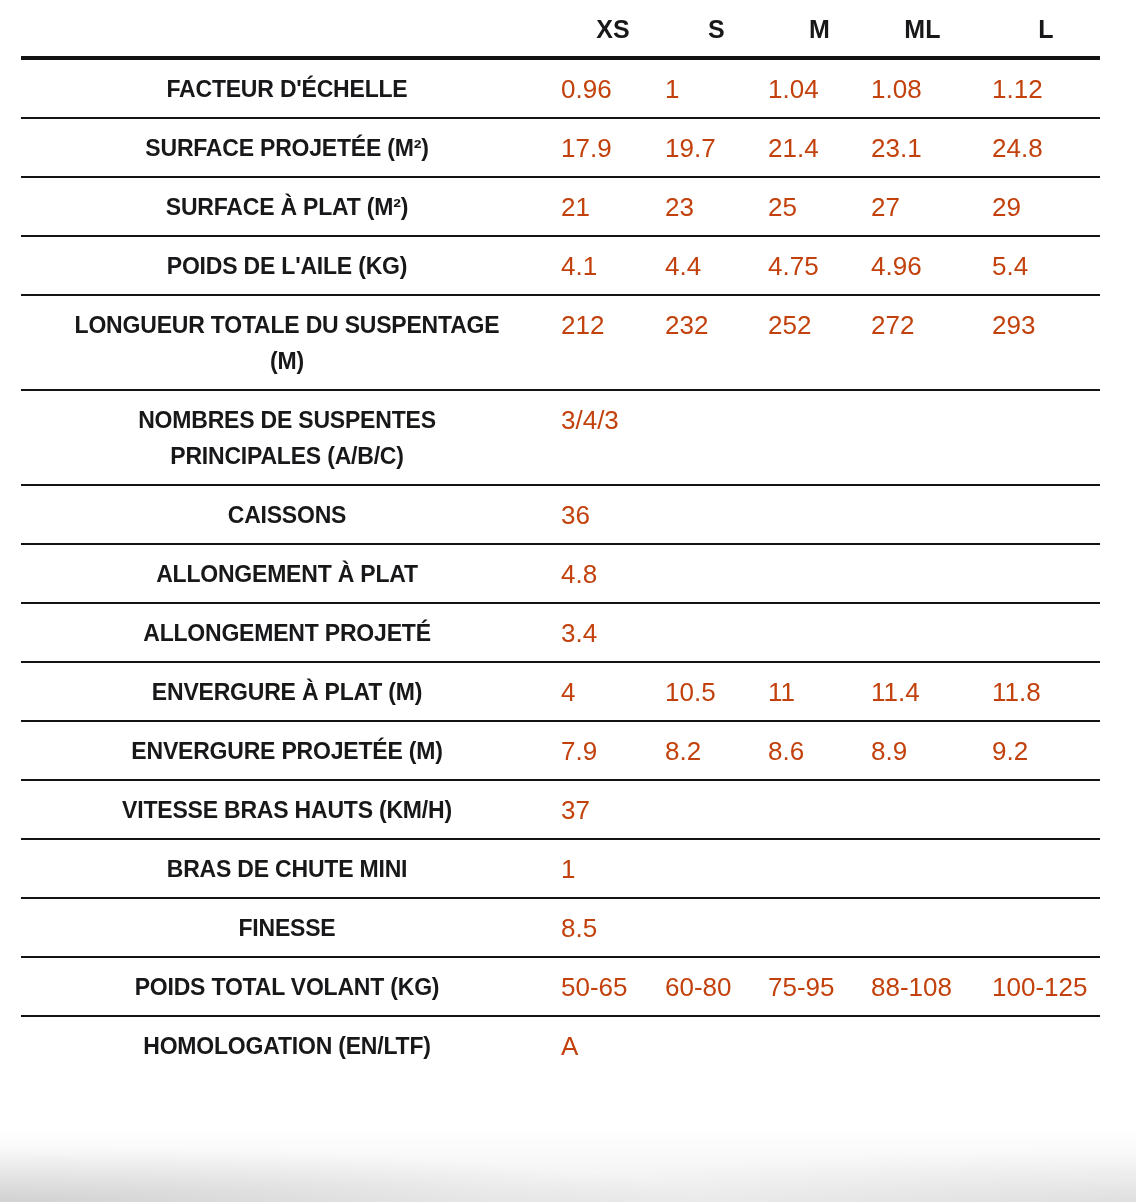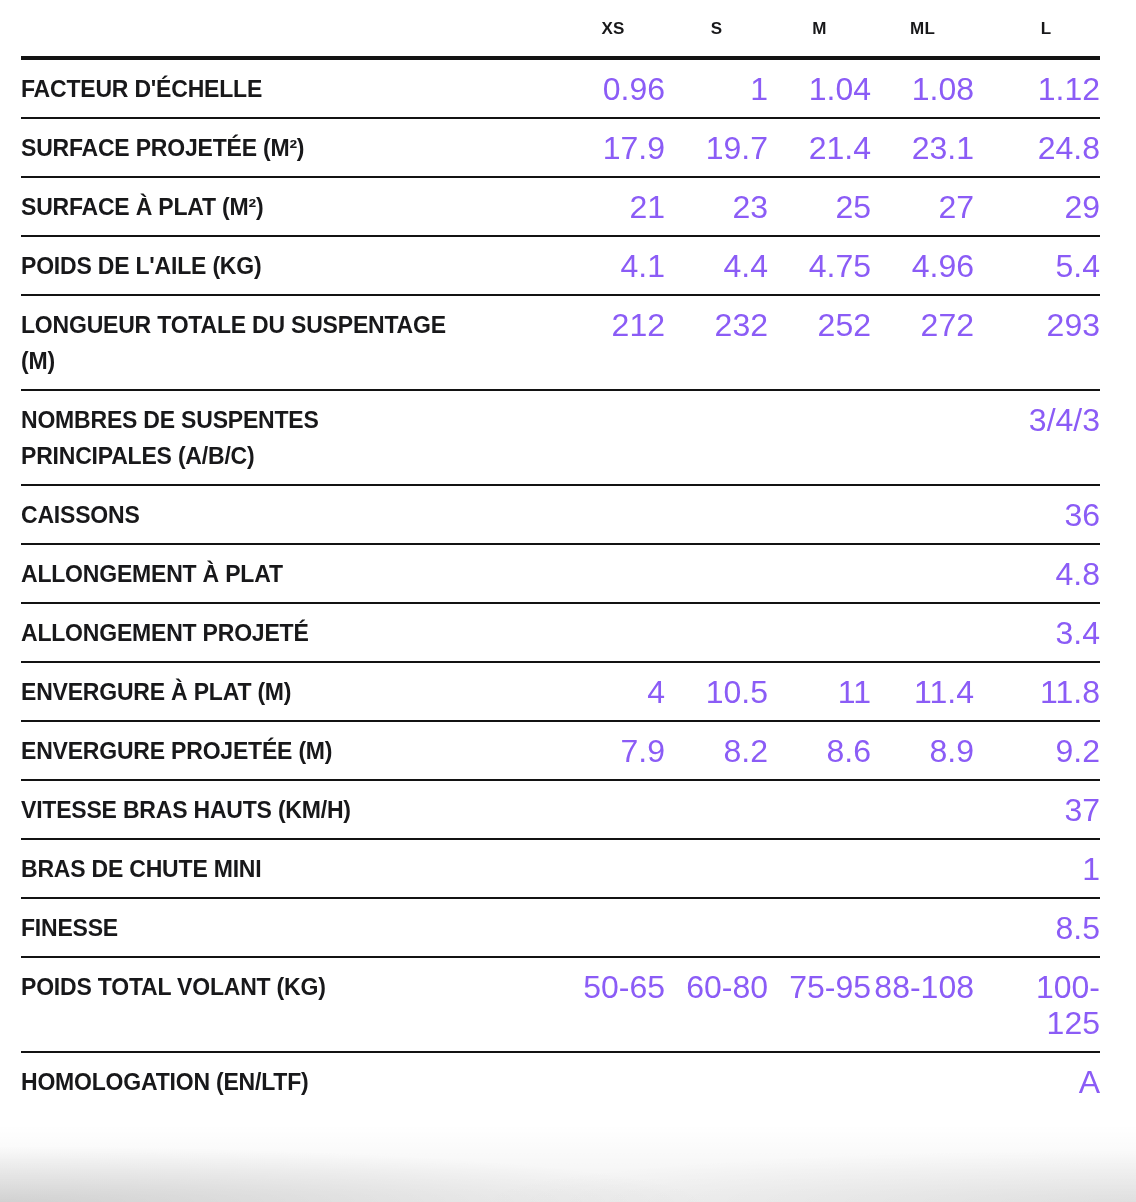--- a/index.html
+++ b/index.html
@@ -36,42 +36,42 @@
     border-bottom: none;
   }
   th, td {
     vertical-align: top;
     padding: 11px 0 10px 0;
     line-height: 36px;
   }
   thead th {
     padding: 12px 0 10px 0;
     line-height: 34px;
-    font-size: 17px;
+    font-size: 25px;
     font-weight: 700;
     letter-spacing: 0.2px;
     text-align: center;
     color: #18181a;
   }
   td.lab, th.lab {
-    text-align: left;
+    text-align: center;
     padding-right: 8px;
   }
   td.lab {
     font-weight: 700;
     font-size: 23px;
     letter-spacing: -0.2px;
     white-space: pre-line;
     color: #18181a;
   }
   td.val {
-    text-align: right;
-    font-size: 32px;
+    text-align: left;
+    font-size: 26px;
     font-weight: 400;
-    color: #8b5cf6;
+    color: #c2410c;
   }
   td.val.last, th.hval.last {
     padding-left: 18px;
   }
   .bottom-shade {
     position: absolute;
     left: 0;
     right: 0;
     bottom: 0;
     height: 78px;

